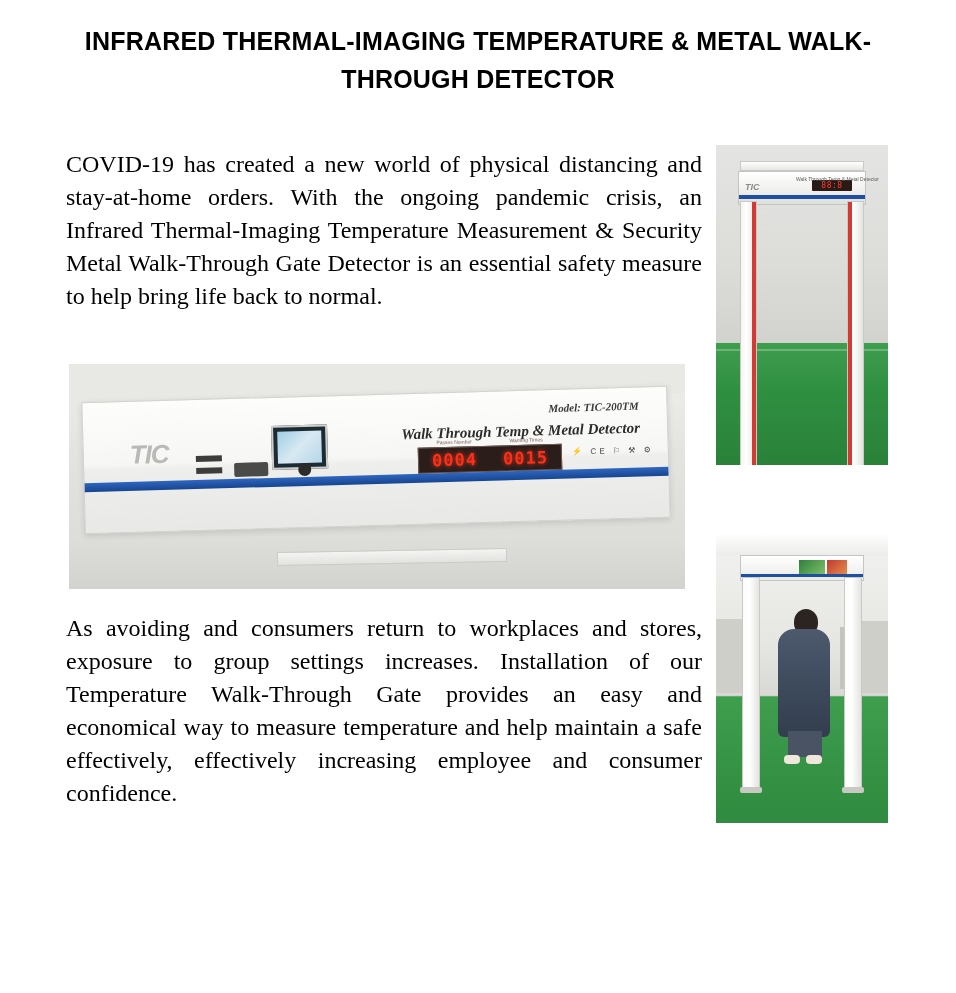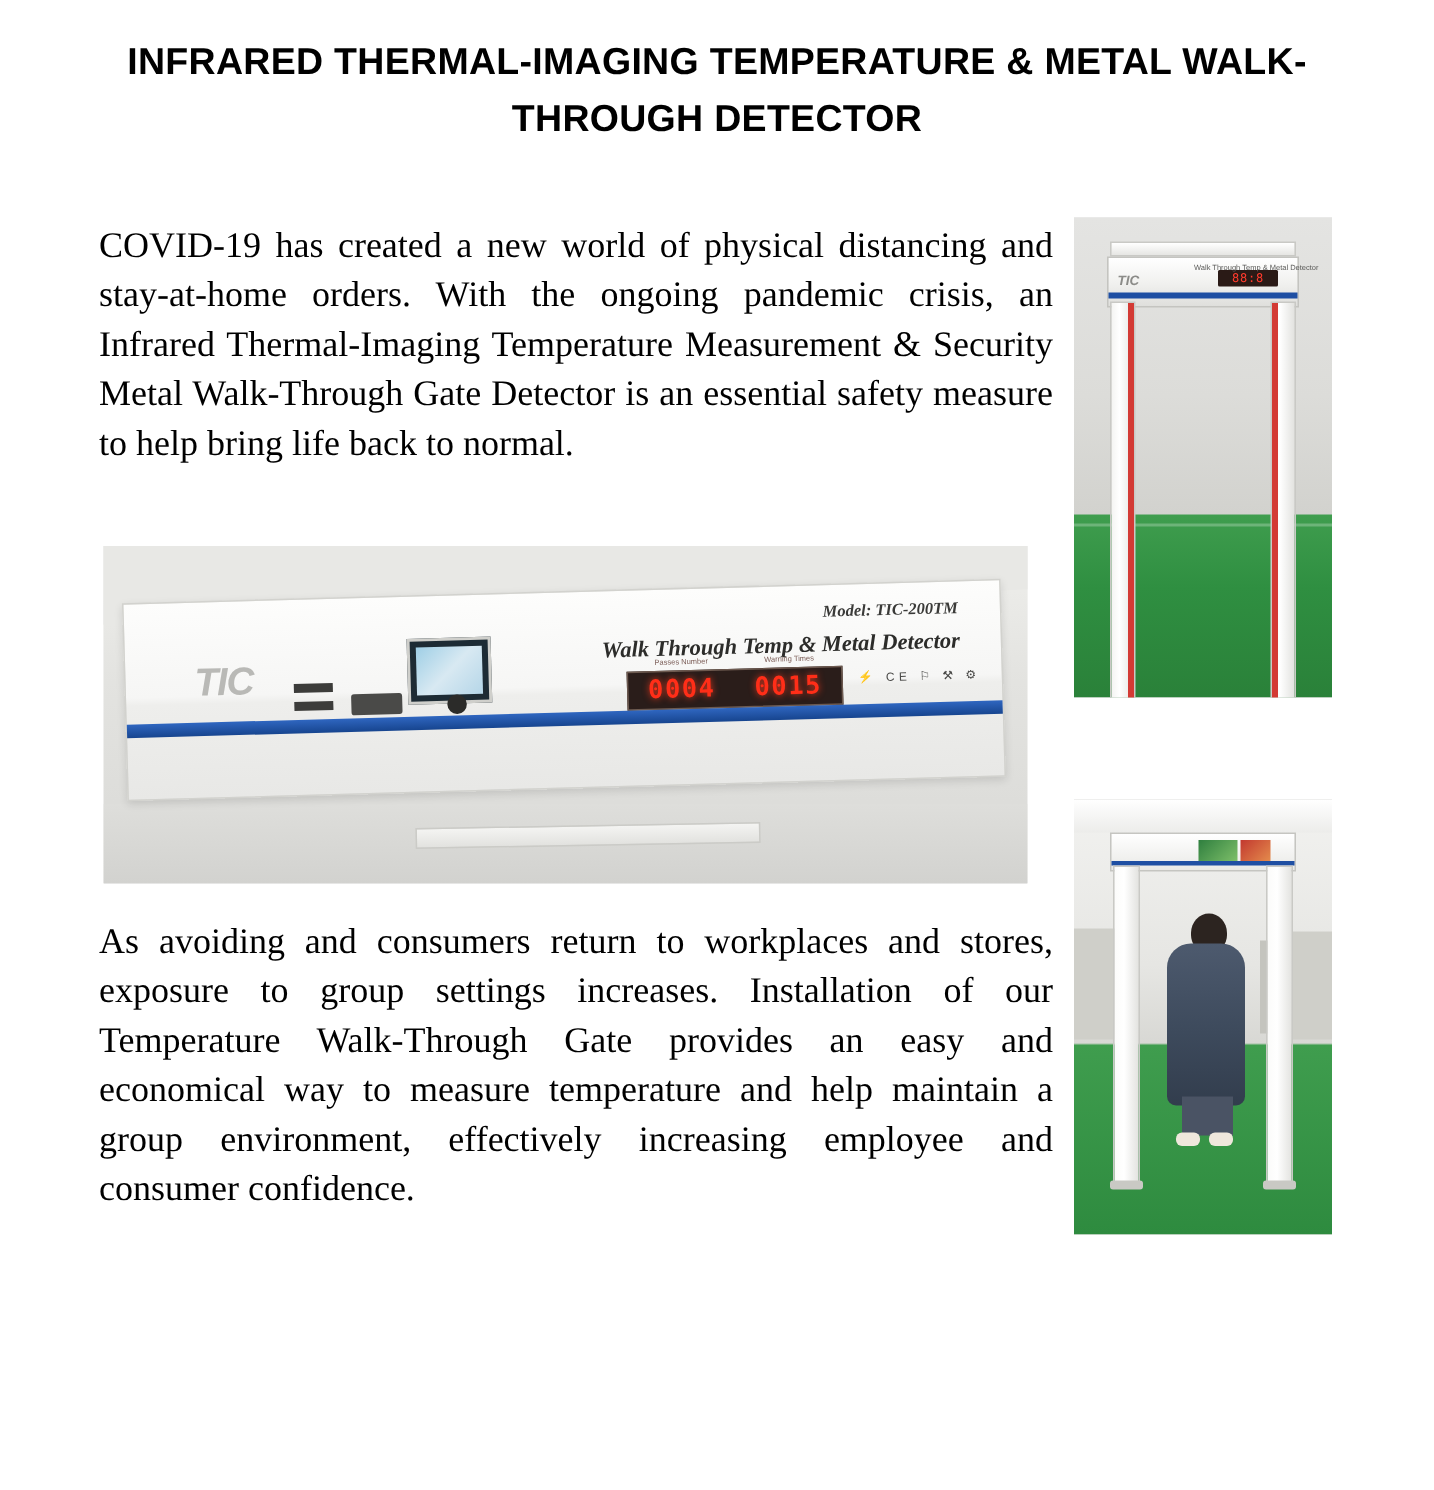--- a/index.html
+++ b/index.html
@@ -333,21 +333,21 @@
 
 <div class="page">
 
   <div class="title">INFRARED THERMAL-IMAGING TEMPERATURE &amp; METAL WALK-THROUGH DETECTOR</div>
 
   <div class="para" id="para1">
     <span>COVID-19 has created a new world of physical distancing and stay-at-home orders. With the ongoing pandemic crisis, an </span><b>Infrared Thermal-Imaging Temperature Measurement &amp; Security Metal Walk-Through Gate Detector</b><span> is an essential safety measure to help bring life back to normal.</span>
   </div>
 
   <div class="para" id="para2">
-    <span>As avoiding and consumers return to workplaces and stores, exposure to group settings increases. Installation of our </span><b>Temperature Walk-Through Gate</b><span> provides an easy and economical way to measure temperature and help maintain a group environment, effectively increasing employee and consumer confidence.</span>
+    <span>As avoiding and consumers return to workplaces and stores, exposure to group settings increases. Installation of our </span><b>Temperature Walk-Through Gate</b><span> provides an easy and economical way to measure temperature and help maintain a safe effectively, effectively increasing employee and consumer confidence.</span>
   </div>
 
 
   <div class="img-frame" id="photo-gate-front">
     <div class="gf-wall"></div>
     <div class="gf-floor">
       <div class="gf-floor-line" style="top:6px;"></div>
     </div>
 
     <div class="gf-cap"></div>

